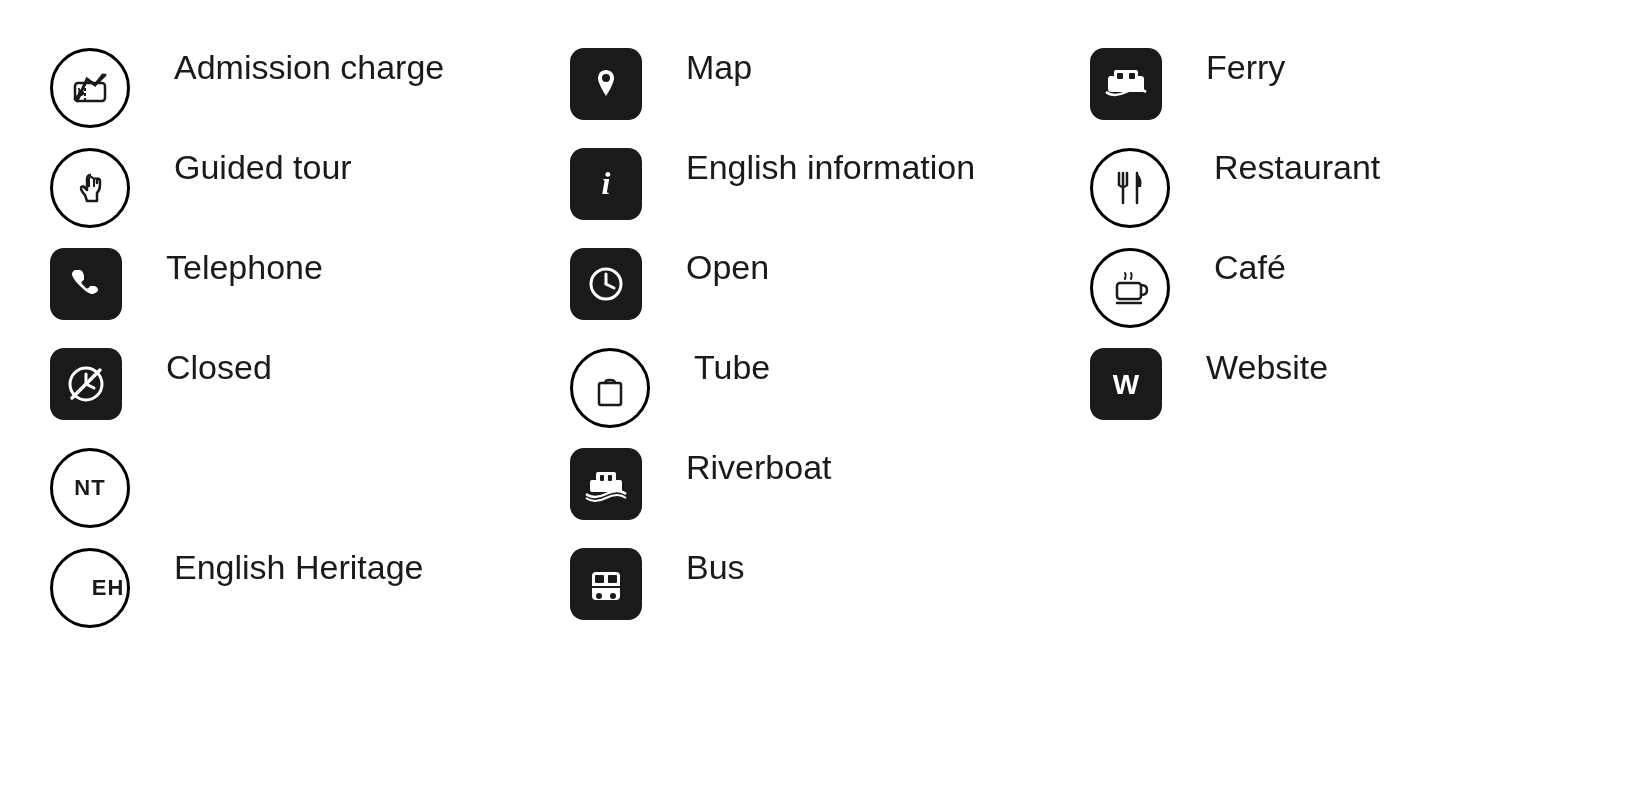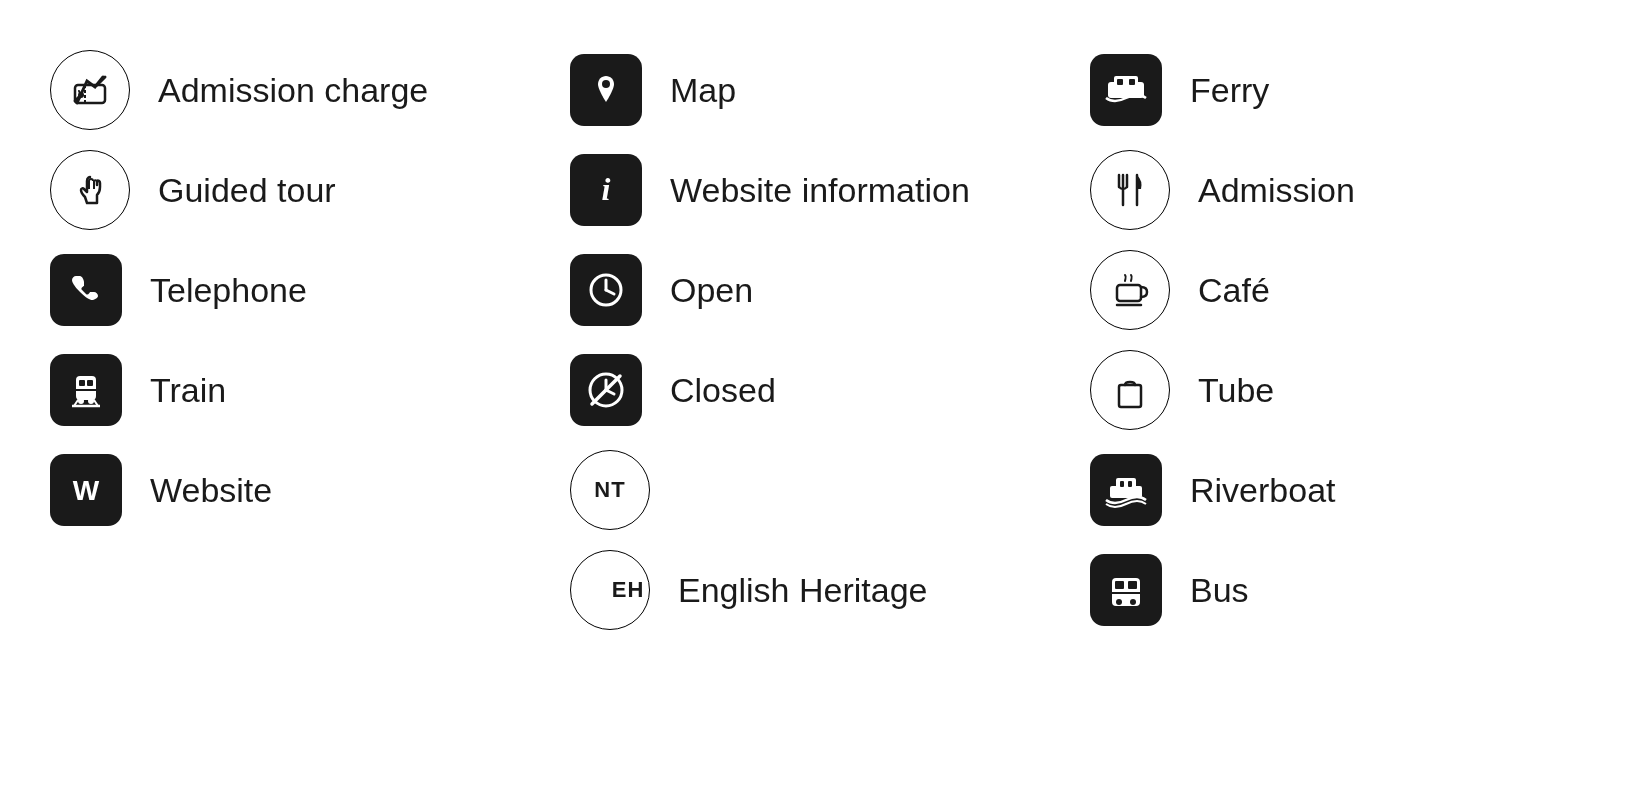--- a/index.html
+++ b/index.html
@@ -11,36 +11,36 @@
       min-height: 789px;
     }
     .legend-grid {
       display: grid;
       grid-template-columns: 520px 520px 600px;
       grid-template-rows: repeat(7, 100px);
       row-gap: 0;
     }
     .legend-item {
       display: flex;
-      align-items: center;
-      gap: 28px;
+      align-items: flex-start;
+      gap: 44px;
       padding: 8px 0;
     }
     .icon-wrap {
       display: flex;
       align-items: center;
       justify-content: center;
       flex-shrink: 0;
     }
     
     .circle-icon {
       width: 80px;
       height: 80px;
       border-radius: 50%;
-      border: 1px solid #000000;
+      border: 3px solid #000000;
       display: flex;
       align-items: center;
       justify-content: center;
       color: #1a1a1a;
       font-size: 32px;
       font-weight: bold;
       background: #fff;
     }
     
     .square-icon {
@@ -135,39 +135,39 @@
 
   <div class="legend-item">
     <div class="icon-wrap">
       <div class="square-icon">
         <svg width="44" height="44" viewBox="0 0 44 44" fill="none" xmlns="http://www.w3.org/2000/svg">
 
           <text x="50%" y="55%" text-anchor="middle" dominant-baseline="middle" fill="white" font-size="32" font-style="italic" font-family="serif" font-weight="bold">i</text>
         </svg>
       </div>
     </div>
-    <span class="label">Website information</span>
+    <span class="label">English information</span>
   </div>
 
   <div class="legend-item">
     <div class="icon-wrap">
       <div class="circle-icon">
         <svg width="46" height="46" viewBox="0 0 46 46" fill="none" xmlns="http://www.w3.org/2000/svg">
 
           <line x1="16" y1="8" x2="16" y2="38" stroke="#1a1a1a" stroke-width="2.5" stroke-linecap="round"></line>
           <line x1="12" y1="8" x2="12" y2="20" stroke="#1a1a1a" stroke-width="2.5" stroke-linecap="round"></line>
           <line x1="20" y1="8" x2="20" y2="20" stroke="#1a1a1a" stroke-width="2.5" stroke-linecap="round"></line>
           <path d="M12 20 Q16 24 20 20" stroke="#1a1a1a" stroke-width="2" fill="none"></path>
 
           <line x1="30" y1="8" x2="30" y2="38" stroke="#1a1a1a" stroke-width="2.5" stroke-linecap="round"></line>
           <path d="M30 8 Q36 14 34 22 L30 22" fill="#1a1a1a"></path>
         </svg>
       </div>
     </div>
-    <span class="label">Admission</span>
+    <span class="label">Restaurant</span>
   </div>
 
   <div class="legend-item">
     <div class="icon-wrap">
       <div class="square-icon">
         <svg width="44" height="44" viewBox="0 0 44 44" fill="none" xmlns="http://www.w3.org/2000/svg">
 
           <path d="M10 10 L10 26 C10 26 10 34 22 34 L22 34 C22 34 34 34 34 26 L34 10 Z" fill="none"></path>
           <path d="M12 8 C10 8 8 10 8 12 C8 14 10 18 16 24 C22 30 26 32 28 32 C30 32 34 30 34 28 C34 26 32 24 30 24 L26 24 C26 24 24 28 22 26 C20 24 18 22 18 22 C16 20 20 18 20 18 L20 14 C20 12 18 8 16 8 Z" fill="white"></path>
         </svg>
@@ -199,39 +199,20 @@
           <path d="M34 20 C38 20 40 22 40 25 C40 28 38 30 34 30" stroke="#1a1a1a" stroke-width="2.5" fill="none" stroke-linecap="round"></path>
           <line x1="10" y1="38" x2="34" y2="38" stroke="#1a1a1a" stroke-width="2.5" stroke-linecap="round"></line>
           <path d="M18 14 C18 12 20 10 18 8" stroke="#1a1a1a" stroke-width="2" fill="none" stroke-linecap="round"></path>
           <path d="M24 14 C24 12 26 10 24 8" stroke="#1a1a1a" stroke-width="2" fill="none" stroke-linecap="round"></path>
         </svg>
       </div>
     </div>
     <span class="label">Café</span>
   </div>
 
-  <div class="legend-item">
-    <div class="icon-wrap">
-      <div class="square-icon">
-        <svg width="44" height="44" viewBox="0 0 44 44" fill="none" xmlns="http://www.w3.org/2000/svg">
-
-          <rect x="12" y="8" width="20" height="24" rx="4" fill="white"></rect>
-          <rect x="15" y="12" width="6" height="6" rx="1" fill="#1a1a1a"></rect>
-          <rect x="23" y="12" width="6" height="6" rx="1" fill="#1a1a1a"></rect>
-          <line x1="12" y1="22" x2="32" y2="22" stroke="#1a1a1a" stroke-width="2"></line>
-          <circle cx="17" cy="33" r="3" fill="white"></circle>
-          <circle cx="27" cy="33" r="3" fill="white"></circle>
-          <line x1="8" y1="38" x2="36" y2="38" stroke="white" stroke-width="2.5"></line>
-          <line x1="14" y1="32" x2="10" y2="38" stroke="white" stroke-width="2" stroke-linecap="round"></line>
-          <line x1="30" y1="32" x2="34" y2="38" stroke="white" stroke-width="2" stroke-linecap="round"></line>
-        </svg>
-      </div>
-    </div>
-    <span class="label">Train</span>
-  </div>
 
   <div class="legend-item">
     <div class="icon-wrap">
 
       <div style="width:72px; height:72px; border-radius:14px; background:#1a1a1a; display:flex; align-items:center; justify-content:center; position:relative; flex-shrink:0;">
         <svg width="56" height="56" viewBox="0 0 56 56" fill="none" xmlns="http://www.w3.org/2000/svg">
 
           <circle cx="28" cy="28" r="16" stroke="white" stroke-width="3" fill="none"></circle>
           <line x1="28" y1="18" x2="28" y2="28" stroke="white" stroke-width="3" stroke-linecap="round"></line>
           <line x1="28" y1="28" x2="36" y2="32" stroke="white" stroke-width="3" stroke-linecap="round"></line>

